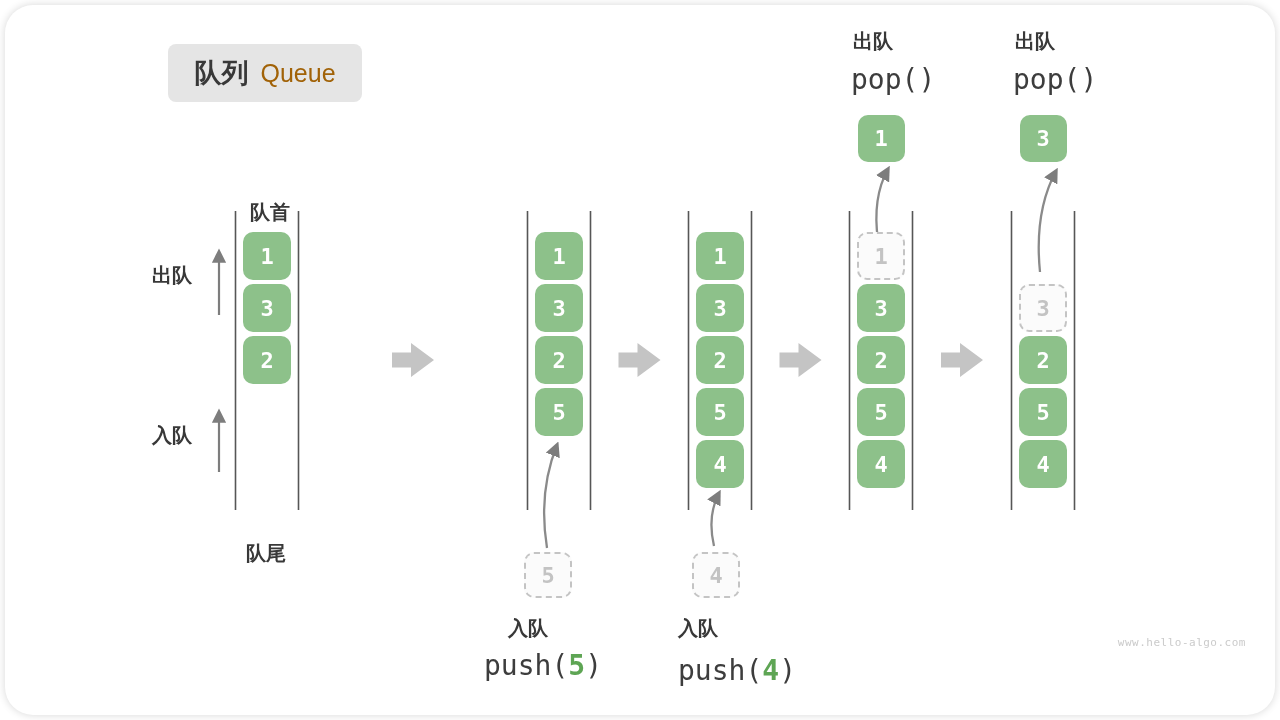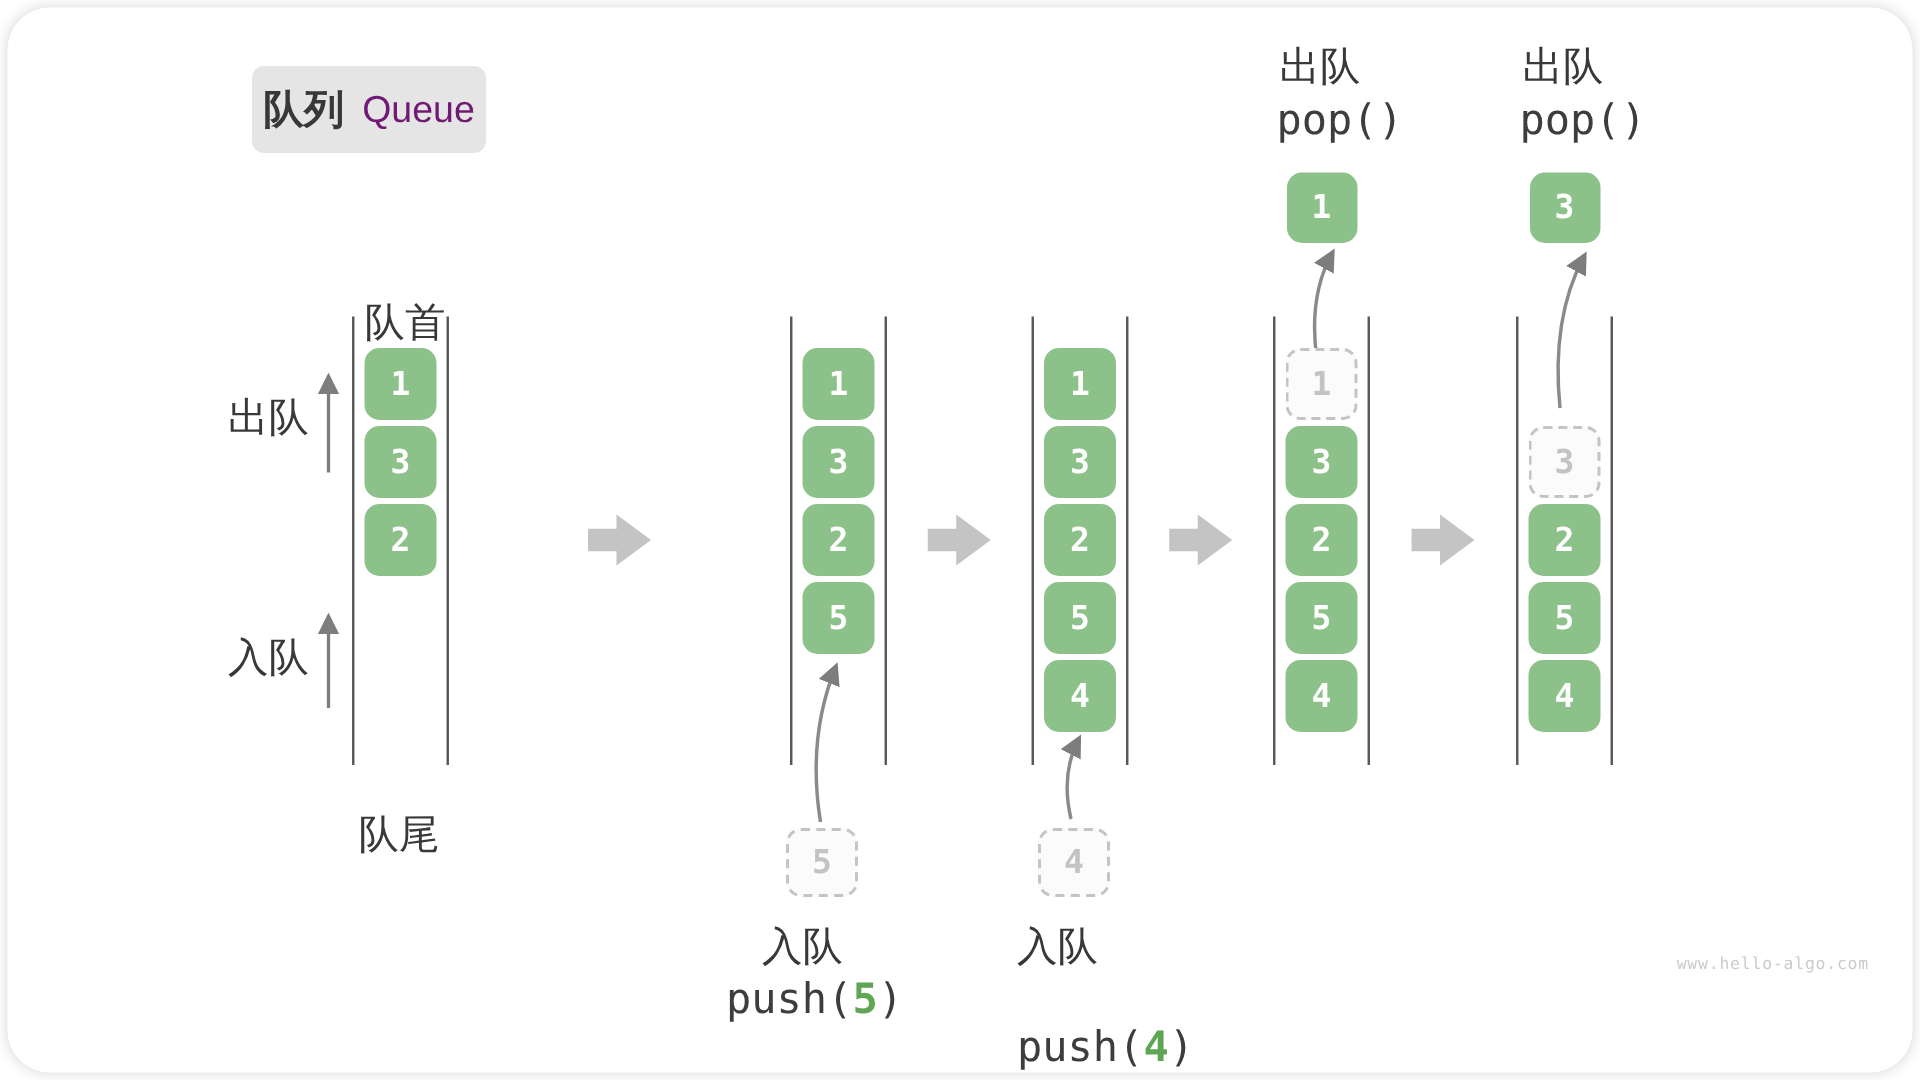--- a/index.html
+++ b/index.html
@@ -8,29 +8,29 @@
 
   .card {
     position:absolute; left:5px; top:5px; width:1270px; height:710px;
     background:#ffffff; border-radius:28px;
     box-shadow:0 0 9px rgba(0,0,0,0.16);
   }
   .layer { position:absolute; left:0; top:0; width:1280px; height:720px; }
   svg.layer { pointer-events:none; }
 
   .title-box {
-    position:absolute; left:168px; top:44px; width:156px; height:58px;
+    position:absolute; left:168px; top:44px; width:194px; height:58px;
     background:var(--title-bg,#e5e5e5); border-radius:8px;
     display:flex; align-items:center; justify-content:center; gap:12px;
   }
   .title-zh { font-size:27px; font-weight:bold; color:var(--text-dark,#383838); }
-  .title-en { font-size:25px; color:#701a75; }
+  .title-en { font-size:25px; color:#a16207; }
 
   .zh-label {
-    position:absolute; font-size:27px; font-weight:normal;
+    position:absolute; font-size:20px; font-weight:bold;
     color:var(--text-dark,#383838); white-space:nowrap; line-height:1;
   }
   .centered { transform:translateX(-50%); }
 
   .code-label {
     position:absolute; font-family:"DejaVu Sans Mono", monospace;
     font-size:28px; color:#3d3d3d; white-space:nowrap; line-height:1;
   }
   .green-arg { color:var(--accent-green,#5ea554); font-weight:bold; }
 
@@ -110,21 +110,21 @@
     <div class="qbox dashed" style="left: 524px; top: 552px; height: 46px;">5</div>
     <div class="zh-label" style="left: 508px; top: 618px;">入队</div>
     <div class="code-label" style="left: 484px; top: 652px;"><span>push(</span><span class="green-arg">5</span><span>)</span></div>
     <div class="qbox" style="left: 696px; top: 232px;">1</div>
     <div class="qbox" style="left: 696px; top: 284px;">3</div>
     <div class="qbox" style="left: 696px; top: 336px;">2</div>
     <div class="qbox" style="left: 696px; top: 388px;">5</div>
     <div class="qbox" style="left: 696px; top: 440px;">4</div>
     <div class="qbox dashed" style="left: 692px; top: 552px; height: 46px;">4</div>
     <div class="zh-label" style="left: 678px; top: 618px;">入队</div>
-    <div class="code-label" style="left: 678px; top: 684px;"><span>push(</span><span class="green-arg">4</span><span>)</span></div>
+    <div class="code-label" style="left: 678px; top: 657px;"><span>push(</span><span class="green-arg">4</span><span>)</span></div>
     <div class="qbox dashed" style="left: 857px; top: 232px;">1</div>
     <div class="qbox" style="left: 857px; top: 284px;">3</div>
     <div class="qbox" style="left: 857px; top: 336px;">2</div>
     <div class="qbox" style="left: 857px; top: 388px;">5</div>
     <div class="qbox" style="left: 857px; top: 440px;">4</div>
     <div class="qbox" style="left: 857.5px; top: 115px; width: 47px; height: 47px;">1</div>
     <div class="zh-label" style="left: 853px; top: 31px;">出队</div>
     <div class="code-label" style="left: 851px; top: 66px;">pop()</div>
     <div class="qbox dashed" style="left: 1019px; top: 284px;">3</div>
     <div class="qbox" style="left: 1019px; top: 336px;">2</div>

